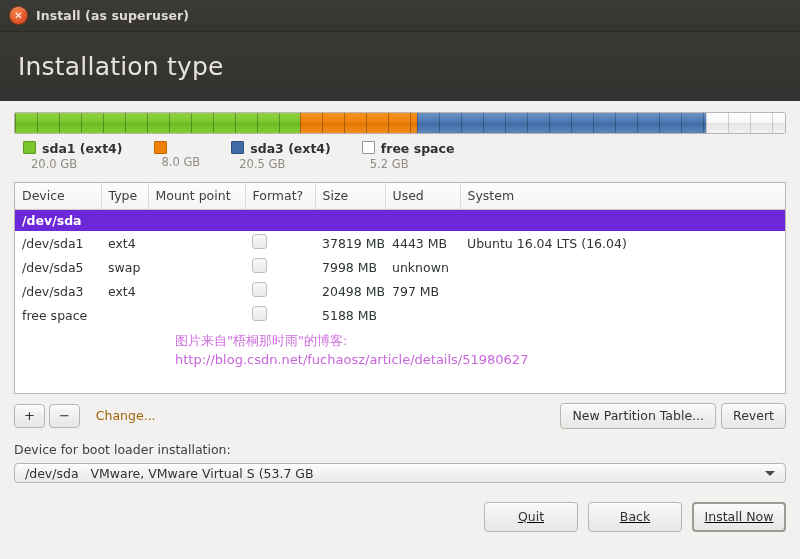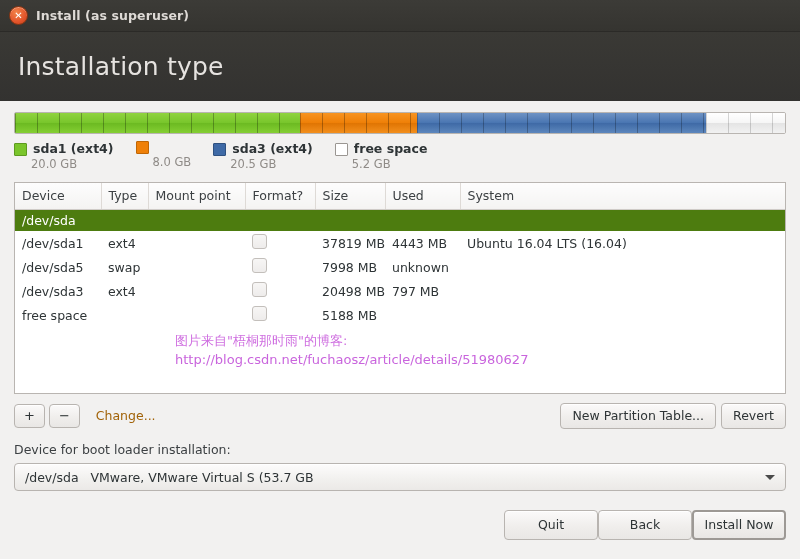--- a/index.html
+++ b/index.html
@@ -100,21 +100,21 @@
                       linear-gradient(to bottom, #ffffff 0%, #f6f6f6 48%, #e4e4e4 52%, #f2f2f2 100%);
   }
 
   
   .legend {
     display: flex;
     margin-top: 7px;
     font-size: 12.5px;
   }
   .legend-item { display: flex; flex-direction: column; }
-  .legend-top { display: flex; align-items: flex-end; }
+  .legend-top { display: flex; align-items: flex-start; margin-left: 9px; }
   .swatch {
     width: 11px; height: 11px;
     border: 1px solid #8e8a86;
     border-radius: 1px;
     margin-right: 6px;
     flex: 0 0 auto;
   }
   .swatch.green  { background: #7ac52b; border-color: #5d9a1f; }
   .swatch.orange { background: #ef8008; border-color: #c06604; }
   .swatch.blue   { background: #3f6aa6; border-color: #2f5180; }
@@ -153,22 +153,23 @@
   table.parts th:last-child { border-right: none; }
   table.parts td {
     padding: 3px 7px;
     color: #2e3436;
     height: 21px;
     box-sizing: border-box;
     white-space: nowrap;
     overflow: hidden;
   }
   tr.disk-row td {
-    background: #4d7c0f;
+    background: #6d28d9;
     color: #ffffff;
+    font-weight: bold;
   }
   .chk {
     width: 13px; height: 13px;
     border: 1px solid #c3bfbb;
     border-radius: 3px;
     background: linear-gradient(to bottom, #f7f6f5, #eeeceb);
     display: inline-block;
   }
   .col-device { width: 86px; }
   .col-type   { width: 47px; }
@@ -216,21 +217,21 @@
   .toolbar-left { display: flex; gap: 4px; align-items: center; }
   .toolbar-right { margin-left: auto; display: flex; gap: 5px; align-items: center; }
 
   .boot-label {
     margin-top: 13px;
     font-size: 12.5px;
     color: #3c4043;
   }
   .combo {
     margin-top: 6px;
-    height: 28px;
+    height: 20px;
     border: 1px solid #b8b4b0;
     border-radius: 4px;
     background: linear-gradient(to bottom, #fdfcfc 0%, #f2f1ef 55%, #ebe9e7 100%);
     box-shadow: inset 0 1px 0 rgba(255,255,255,.9);
     display: flex;
     align-items: center;
     padding: 0 10px;
     font-size: 12.5px;
     color: #2e3436;
     box-sizing: border-box;
@@ -239,22 +240,24 @@
   .combo-arrow {
     margin-left: auto;
     width: 0; height: 0;
     border-left: 5px solid transparent;
     border-right: 5px solid transparent;
     border-top: 5px solid #4a4a4a;
   }
 
   .bottom-row {
     display: flex;
+    gap: 10px;
     justify-content: flex-end;
     margin-top: 19px;
+    text-decoration: underline;
   }
   .bottom-row .btn { min-width: 94px; text-align: center; padding-top: 6px; padding-bottom: 6px; }
   .bottom-row .btn.default { padding-top: 5px; padding-bottom: 5px; min-width: 94px; }
 </style>
 </head>
 <body>
 
 <div class="titlebar">
   <div class="close-btn">
       <span>✕</span>

